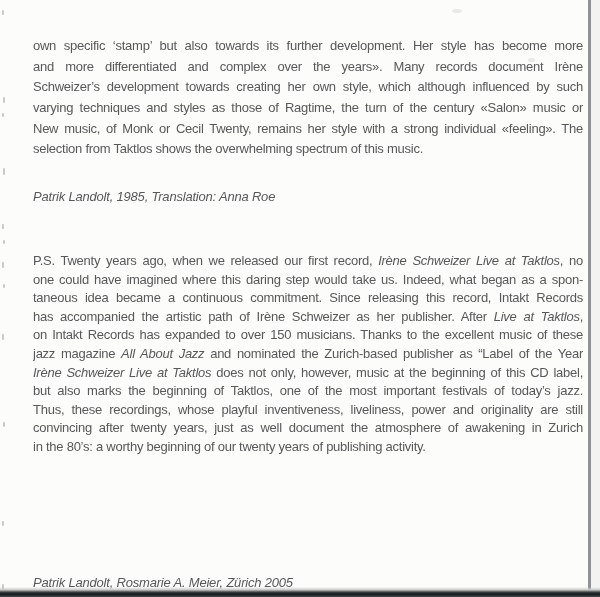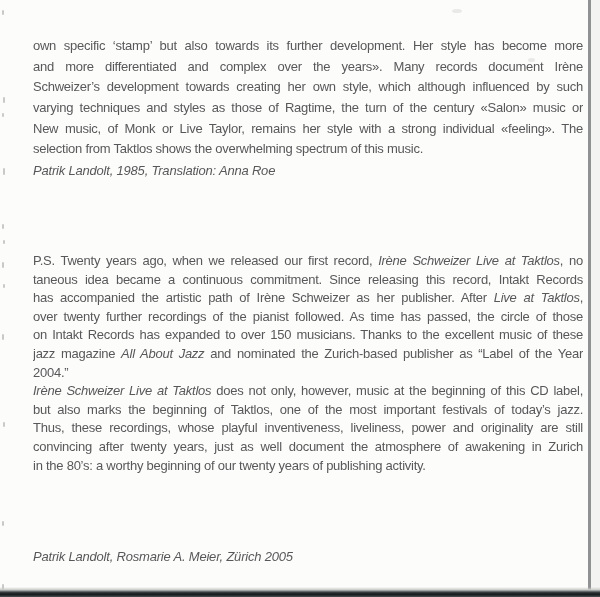--- a/index.html
+++ b/index.html
@@ -40,20 +40,21 @@
   #para1 .line { height: 20.7px; line-height: 20.7px; }
   #para2 { top: 252px; }
   #para2 .line { height: 18.6px; line-height: 18.6px; }
   .credit {
     position: absolute;
     left: 33px;
     width: 550px;
     font-size: 13px;
     letter-spacing: -0.2px;
     font-style: italic;
+    margin-top: 26px;
   }
   #credit1 { top: 163px; }
   #credit2 { top: 549px; }
   em { font-style: italic; }
 
   
   .right-edge {
     position: absolute;
     top: 0;
     bottom: 0;
@@ -96,36 +97,35 @@
 </head>
 <body>
 
 <div class="page">
 
   <div id="para1" class="textblock">
       <div class="line"><span>own specific ‘stamp’ but also towards its further development. Her style has become more</span></div>
       <div class="line"><span>and more differentiated and complex over the years». Many records document Irène</span></div>
       <div class="line"><span>Schweizer’s development towards creating her own style, which although influenced by such</span></div>
       <div class="line"><span>varying techniques and styles as those of Ragtime, the turn of the century «Salon» music or</span></div>
-      <div class="line"><span>New music, of Monk or Live Taylor, remains her style with a strong individual «feeling». The</span></div>
+      <div class="line"><span>New music, of Monk or Cecil Twenty, remains her style with a strong individual «feeling». The</span></div>
       <div class="line last"><span>selection from Taktlos shows the overwhelming spectrum of this music.</span></div>
     </div>
 
   <div id="credit1" class="credit">
     <span>Patrik Landolt, 1985, Translation: Anna Roe</span>
   </div>
 
   <div id="para2" class="textblock">
       <div class="line"><span>P.S. Twenty years ago, when we released our first record, </span><em>Irène Schweizer Live at Taktlos</em><span>, no</span></div>
+      <div class="line"><span>one could have imagined where this daring step would take us. Indeed, what began as a spon-</span></div>
       <div class="line"><span>taneous idea became a continuous commitment. Since releasing this record, Intakt Records</span></div>
       <div class="line"><span>has accompanied the artistic path of Irène Schweizer as her publisher. After </span><em>Live at Taktlos</em><span>,</span></div>
-      <div class="line"><span>over twenty further recordings of the pianist followed. As time has passed, the circle of those</span></div>
       <div class="line"><span>on Intakt Records has expanded to over 150 musicians. Thanks to the excellent music of these</span></div>
       <div class="line"><span>jazz magazine </span><em>All About Jazz</em><span> and nominated the Zurich-based publisher as “Label of the Year</span></div>
-      <div class="line last"><span>2004.”</span></div>
       <div class="line"><em>Irène Schweizer Live at Taktlos</em><span> does not only, however, music at the beginning of this CD label,</span></div>
       <div class="line"><span>but also marks the beginning of Taktlos, one of the most important festivals of today’s jazz.</span></div>
       <div class="line"><span>Thus, these recordings, whose playful inventiveness, liveliness, power and originality are still</span></div>
       <div class="line"><span>convincing after twenty years, just as well document the atmosphere of awakening in Zurich</span></div>
       <div class="line last"><span>in the 80’s: a worthy beginning of our twenty years of publishing activity.</span></div>
     </div>
 
   <div id="credit2" class="credit">
     <span>Patrik Landolt, Rosmarie A. Meier, Zürich 2005</span>
   </div>

